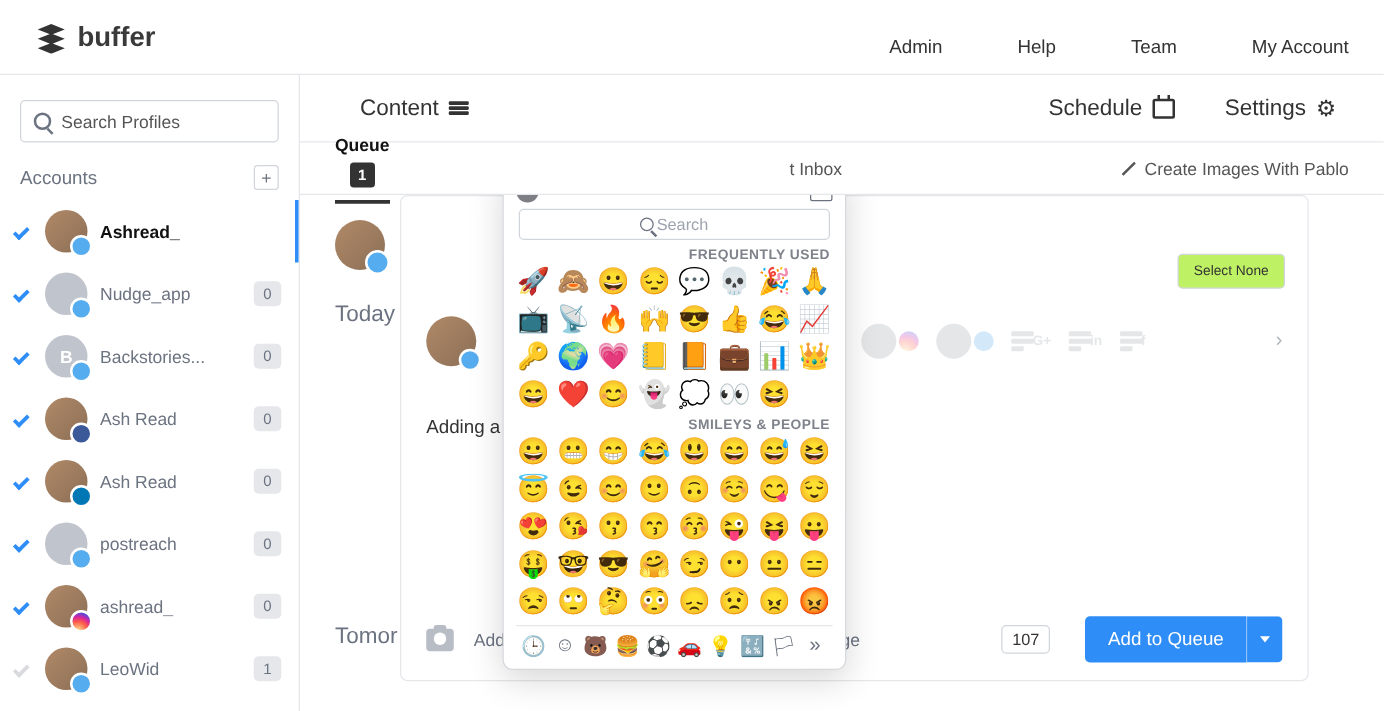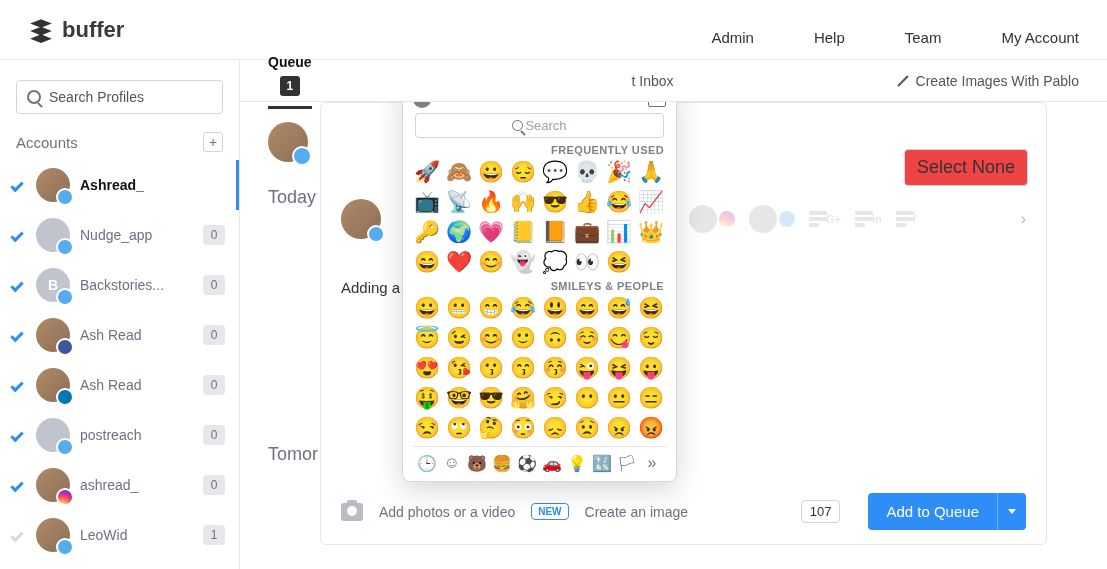--- a/index.html
+++ b/index.html
@@ -61,21 +61,21 @@
   .post-avatar{position:absolute;left:28px;top:20px;width:40px;height:40px;}
   .post-avatar .avatar{width:40px;height:40px;}
   .post-avatar .net{width:20px;height:20px;bottom:-4px;right:-4px;}
 
   .create-btn{position:absolute;left:112px;top:42px;padding:7px 12px;border:1px solid #d1d5db;border-radius:4px;background:#fff;font-size:14px;color:#333;}
 
   .day-label{position:absolute;left:28px;font-size:18px;color:#6b7280;}
   .day-today{top:85px;}.day-tom{top:342px;}
 
   .composer{position:absolute;left:80px;right:60px;top:0;bottom:24px;border:1px solid var(--border);border-radius:6px;background:#fff;padding:18px 20px 14px;display:flex;flex-direction:column;}
-  .select-none{position:absolute;right:18px;top:46px;padding:7px 12px;border:1px solid #d1d5db;border-radius:4px;font-size:18px;color:#333;background:#ef4444;}
+  .select-none{position:absolute;right:18px;top:46px;padding:7px 12px;border:1px solid #d1d5db;border-radius:4px;font-size:11px;color:#333;background:#bef264;}
 
   .profiles-row{display:flex;align-items:center;gap:14px;margin-top:78px;}
   .composer-avatar{position:relative;width:40px;height:40px;}
   .profiles-row .avatar{width:40px;height:40px;}
   .profiles-row .avatar.photo{background:linear-gradient(135deg,#b08968,#8c6f56);}
   .ghost-profile{display:flex;align-items:center;gap:2px;opacity:.25;}
   .ghost-circle{width:28px;height:28px;border-radius:50%;background:#9aa0a8;}
   .gs{display:inline-flex;flex-direction:column;gap:2px;}
   .gs i{width:18px;height:4px;background:#9aa0a8;border-radius:1px;}
   .gs .small{width:10px;}
@@ -224,20 +224,39 @@
             <span class="avatar photo"></span>
             <span class="net tw"></span>
           </span>
           <span class="acct-name">LeoWid</span>
           <span class="count-pill">1</span>
         </div>
       </div>
   </div>
 
   <div class="content">
+    <div class="tabs">
+      <div class="tab" style="margin-left:20px;">
+        <span>Content</span>
+        <span class="stack-icon">
+            <i></i>
+            <i></i>
+            <i></i>
+          </span>
+      </div>
+      <div style="flex:1"></div>
+      <div class="tab">
+        <span>Schedule</span>
+        <span class="cal-icon"></span>
+      </div>
+      <div class="tab" style="margin-right:10px;">
+        <span>Settings</span>
+        <span>⚙</span>
+      </div>
+    </div>
 
     <div class="subtabs">
       <div class="subtab active">
         <span>Queue</span>
         <span class="pill-dark">1</span>
       </div>
       <span class="inbox-partial">t Inbox</span>
       <div class="pablo">
         <span class="wand"></span>
         <span>Create Images With Pablo</span>

